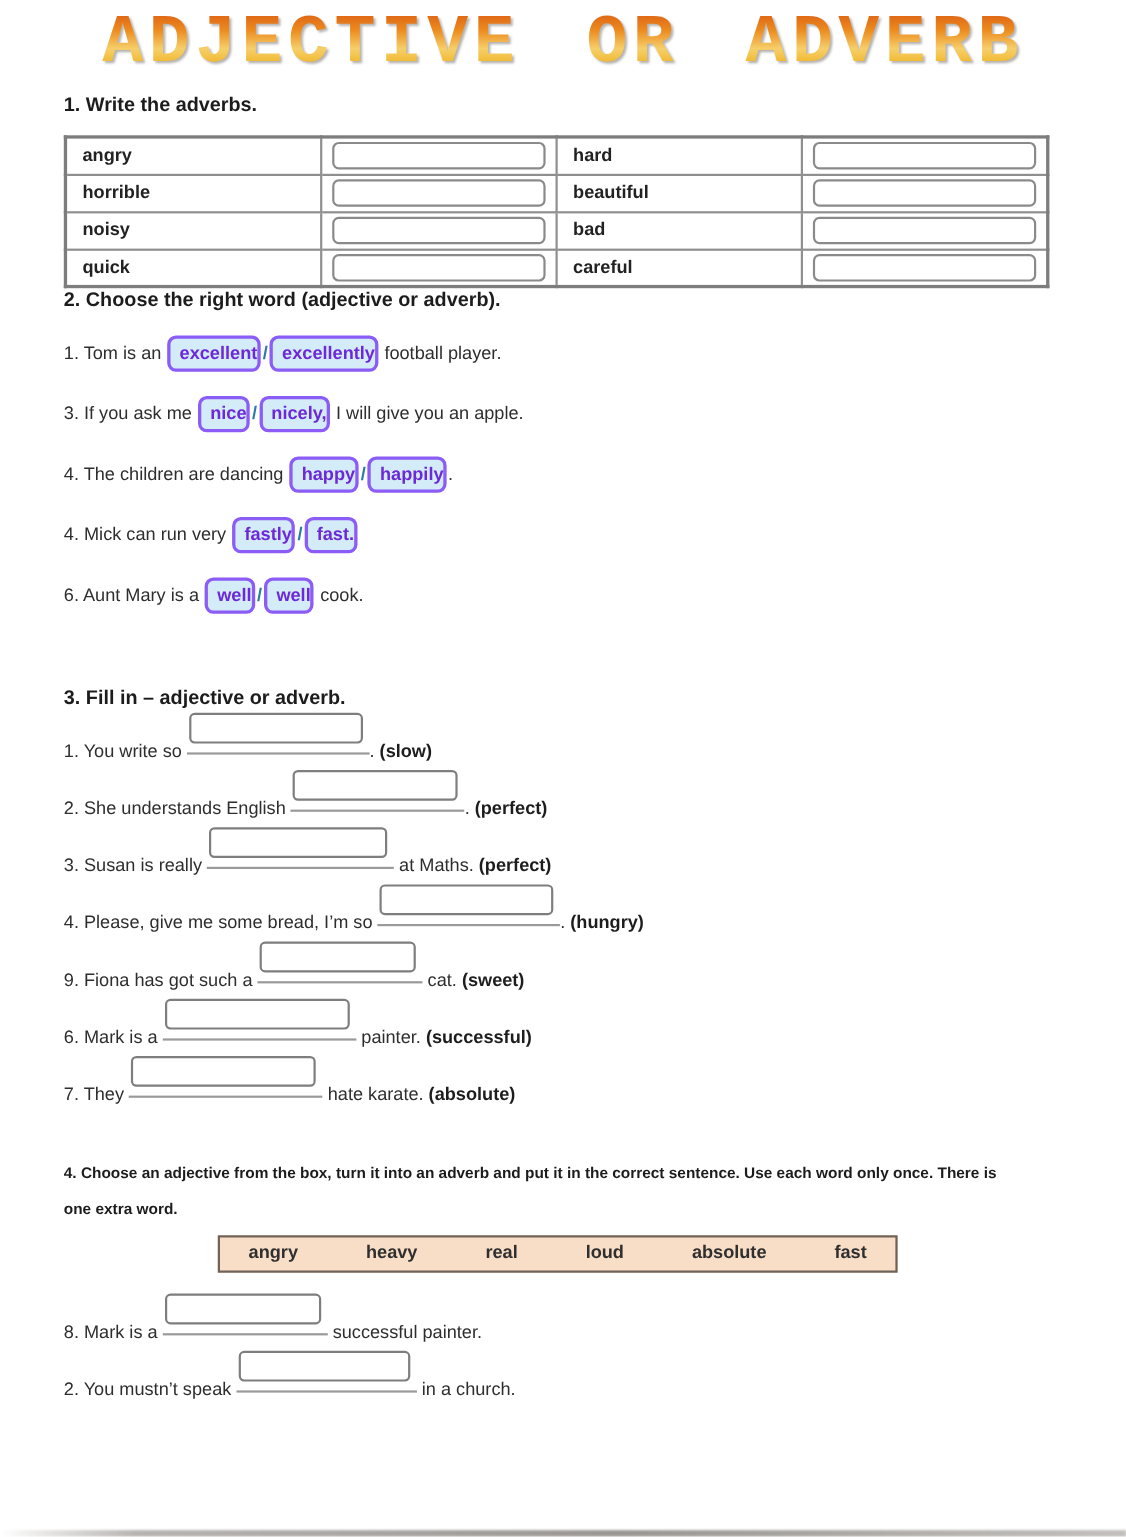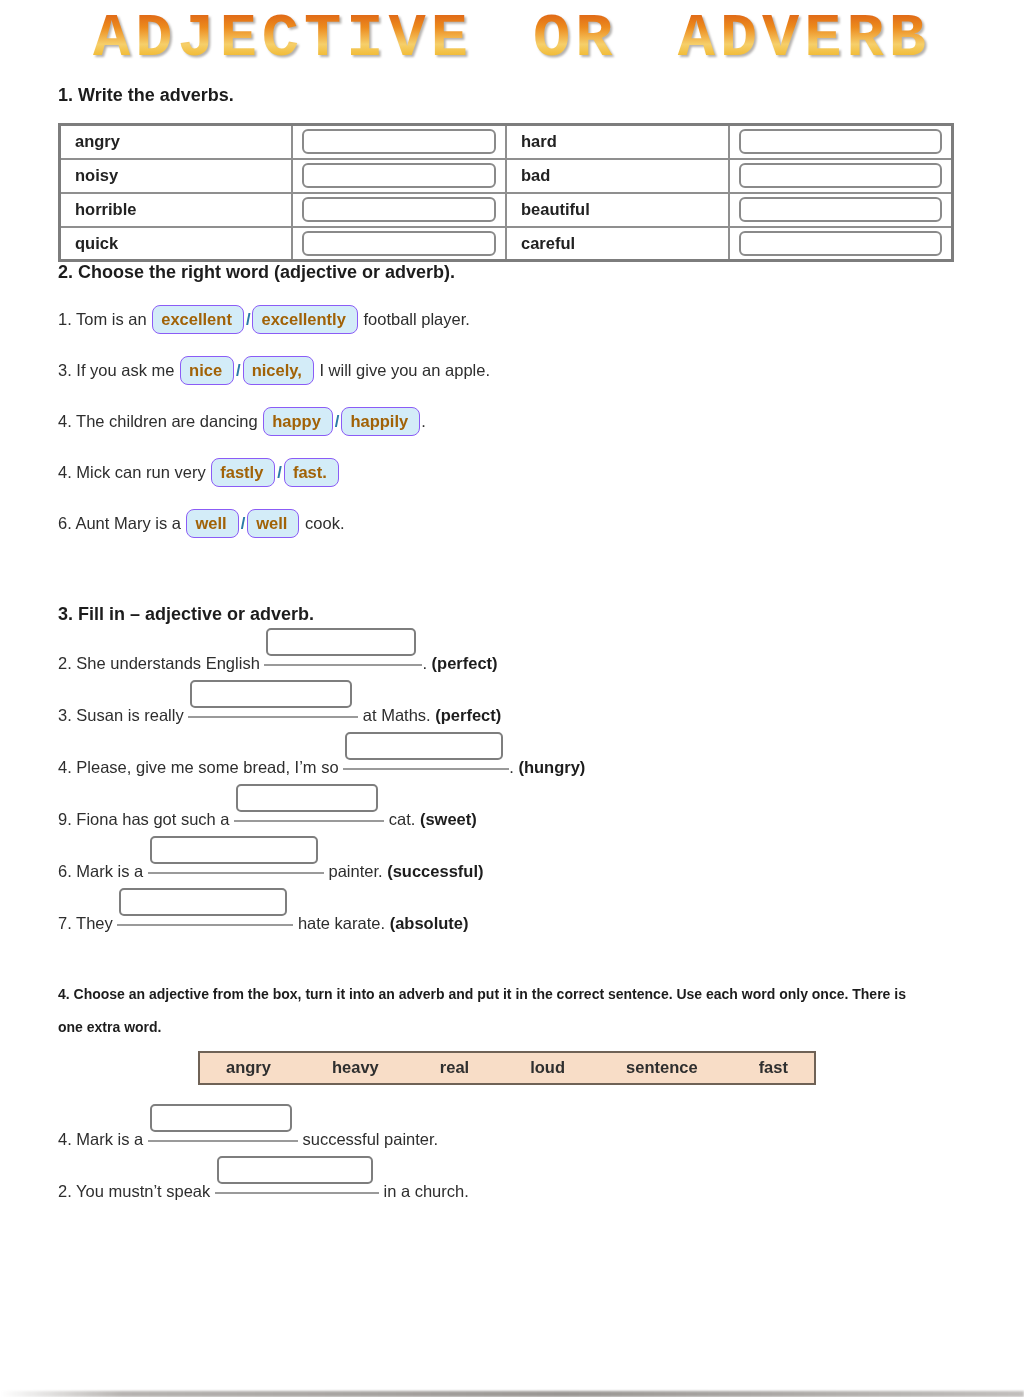--- a/index.html
+++ b/index.html
@@ -67,25 +67,25 @@
   
   .s2-item {
     font-size: 16.5px;
     color: #2e2e2e;
     margin: 0 0 22px 0;
     line-height: 24px;
   }
   .pill {
     display: inline-block;
     background: #d3ecf8;
-    border: 1px solid #8b5cf6;
-    color: #a16207;
+    border: 3px solid #8b5cf6;
+    color: #6d28d9;
     font-weight: bold;
     border-radius: 8px;
-    padding: 1px 11px 2px 8px;
+    padding: 1px 0 2px 8px;
     margin: 0 1px;
   }
   .slash {
     color: #2a7aa6;
     font-weight: bold;
     margin: 0 1px;
   }
 
   
   .blank {
@@ -176,35 +176,35 @@
         <td class="word-cell">angry</td>
         <td>
               <div class="cell-box"></div>
             </td>
         <td class="word-cell">hard</td>
         <td>
               <div class="cell-box"></div>
             </td>
       </tr>
       <tr>
-        <td class="word-cell">noisy</td>
-        <td>
-              <div class="cell-box"></div>
-            </td>
-        <td class="word-cell">bad</td>
+        <td class="word-cell">horrible</td>
+        <td>
+              <div class="cell-box"></div>
+            </td>
+        <td class="word-cell">beautiful</td>
         <td>
               <div class="cell-box"></div>
             </td>
       </tr>
       <tr>
-        <td class="word-cell">horrible</td>
-        <td>
-              <div class="cell-box"></div>
-            </td>
-        <td class="word-cell">beautiful</td>
+        <td class="word-cell">noisy</td>
+        <td>
+              <div class="cell-box"></div>
+            </td>
+        <td class="word-cell">bad</td>
         <td>
               <div class="cell-box"></div>
             </td>
       </tr>
       <tr>
         <td class="word-cell">quick</td>
         <td>
               <div class="cell-box"></div>
             </td>
         <td class="word-cell">careful</td>
@@ -238,20 +238,24 @@
       <p class="s2-item">
         <span>6. Aunt Mary is a</span>
         <span class="pill">well</span><span class="slash">/</span><span class="pill">well</span><span> cook.</span>
       </p>
     </div>
   </div>
 
   <div class="sec3-wrap">
     <div class="sec-heading">3. Fill in – adjective or adverb.</div>
     <div class="sec3-items">
+      <p class="fill-item">
+        <span>1. You write so</span>
+        <span class="blank"><span class="box" style="width:158px"></span></span><span>. </span><span class="hint">(slow)</span>
+      </p>
       <p class="fill-item">
         <span>2. She understands English</span>
         <span class="blank"><span class="box" style="width:150px"></span></span><span>. </span><span class="hint">(perfect)</span>
       </p>
       <p class="fill-item">
         <span>3. Susan is really</span>
         <span class="blank"><span class="box" style="width:162px"></span></span><span> at Maths. </span><span class="hint">(perfect)</span>
       </p>
       <p class="fill-item">
         <span>4. Please, give me some bread, I’m so</span>
@@ -273,27 +277,27 @@
   </div>
 
   <div class="sec4-wrap">
     <div class="s4-heading">4. Choose an adjective from the box, turn it into an adverb and put it in the correct sentence. Use each word only once. There is one extra word.</div>
 
     <div class="word-box">
       <span class="word">angry</span>
       <span class="word">heavy</span>
       <span class="word">real</span>
       <span class="word">loud</span>
-      <span class="word">sentence</span>
+      <span class="word">absolute</span>
       <span class="word">fast</span>
     </div>
 
     <div class="sec4-items">
       <p class="fill-item">
-        <span>4. Mark is a</span>
+        <span>8. Mark is a</span>
         <span class="blank"><span class="box" style="width:142px"></span></span><span> successful painter.</span>
       </p>
       <p class="fill-item">
         <span>2. You mustn’t speak</span>
         <span class="blank"><span class="box" style="width:156px"></span></span><span> in a church.</span>
       </p>
 
     </div>
   </div>
 

